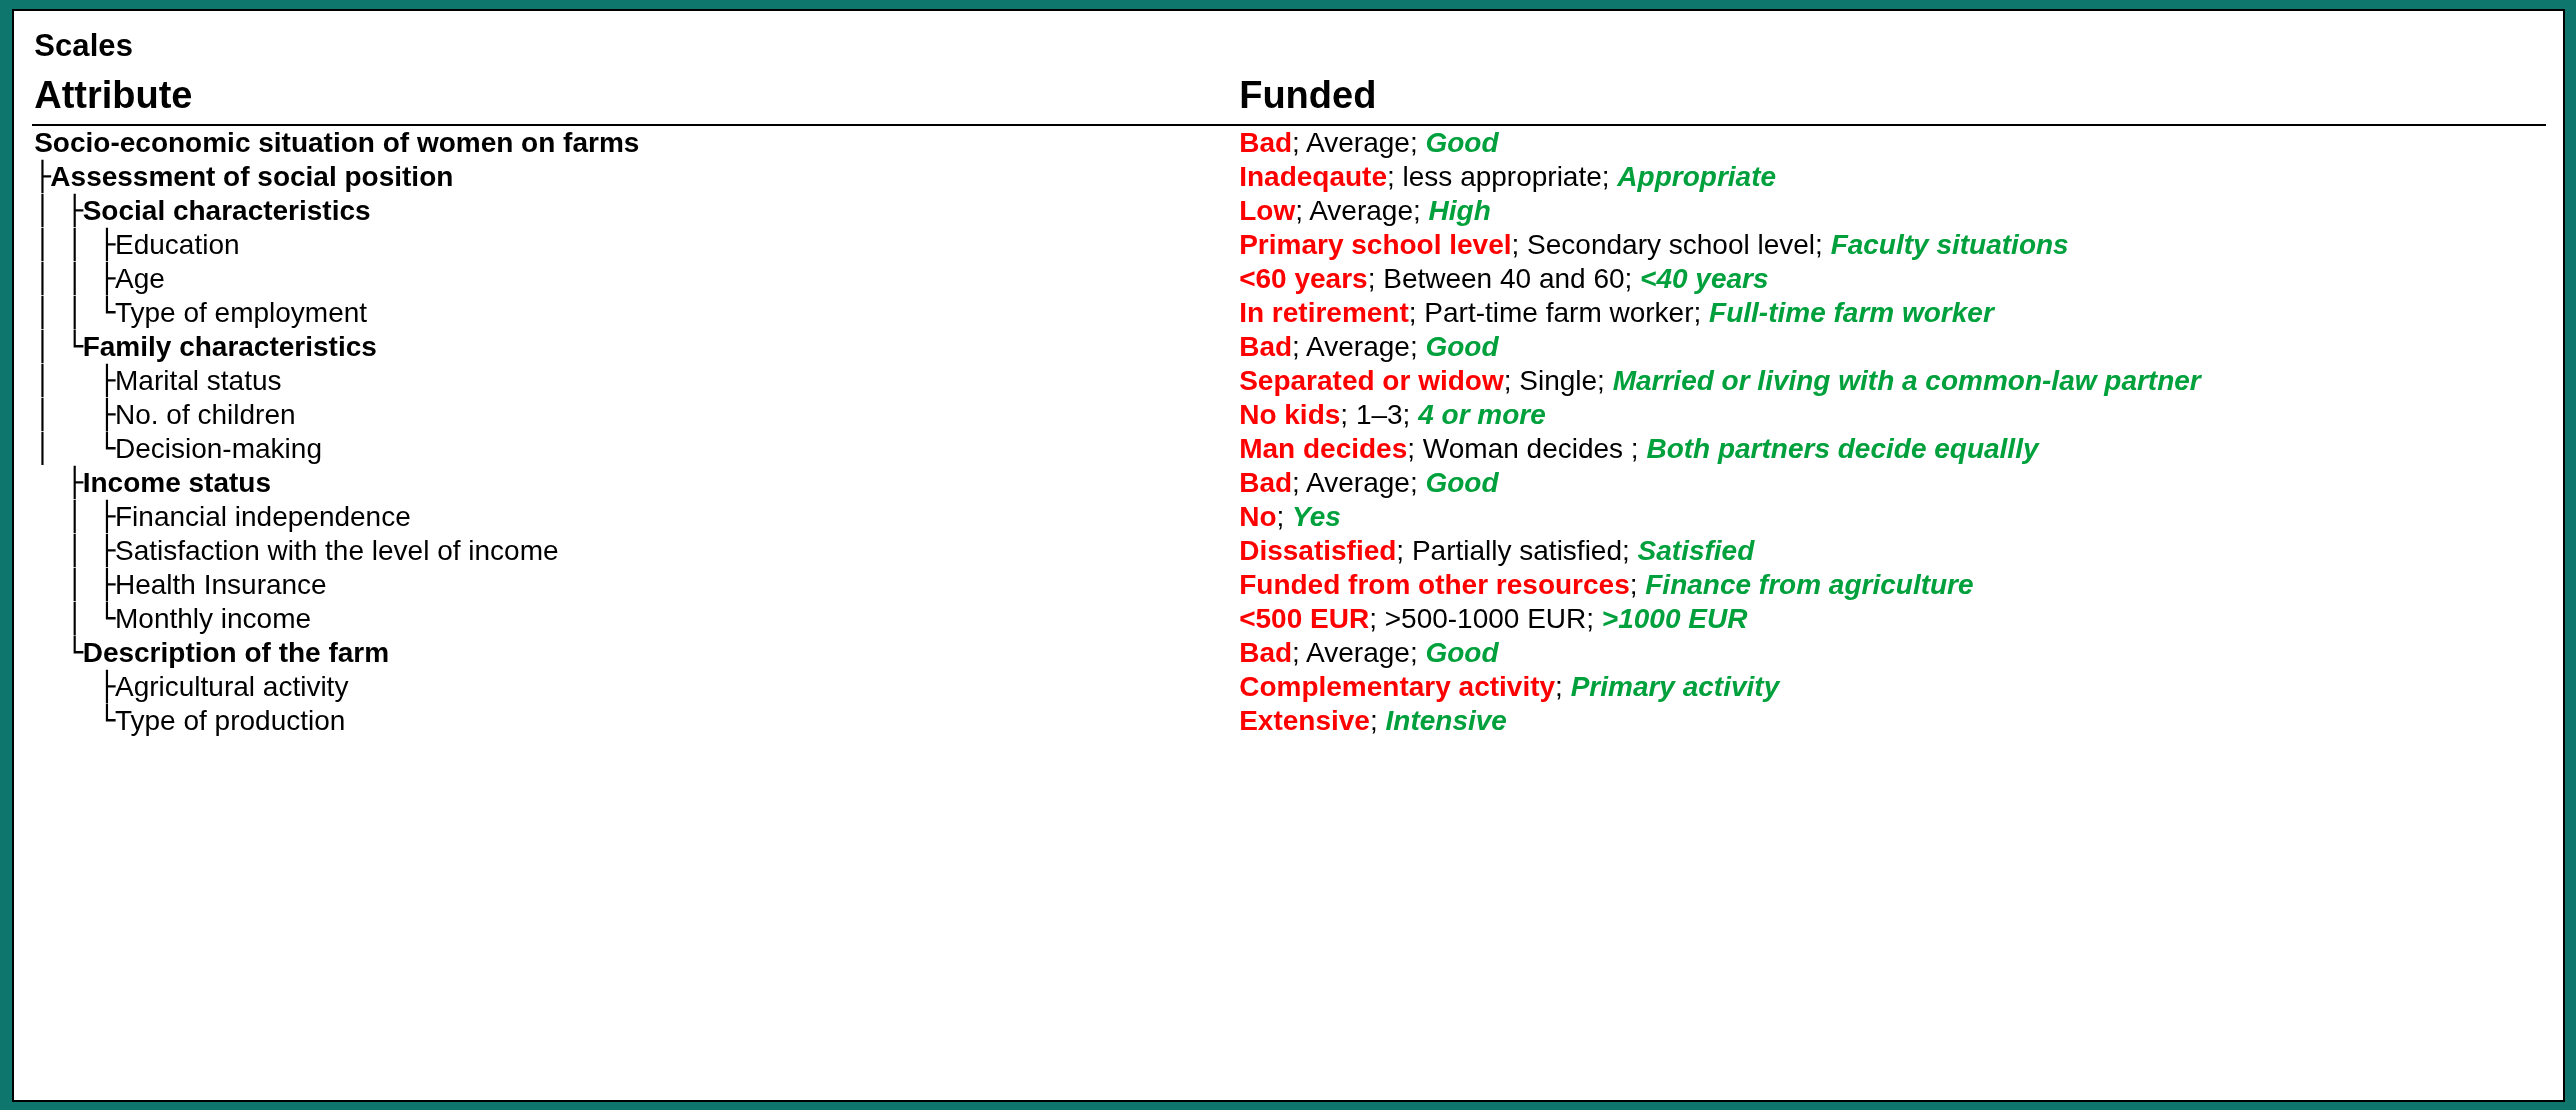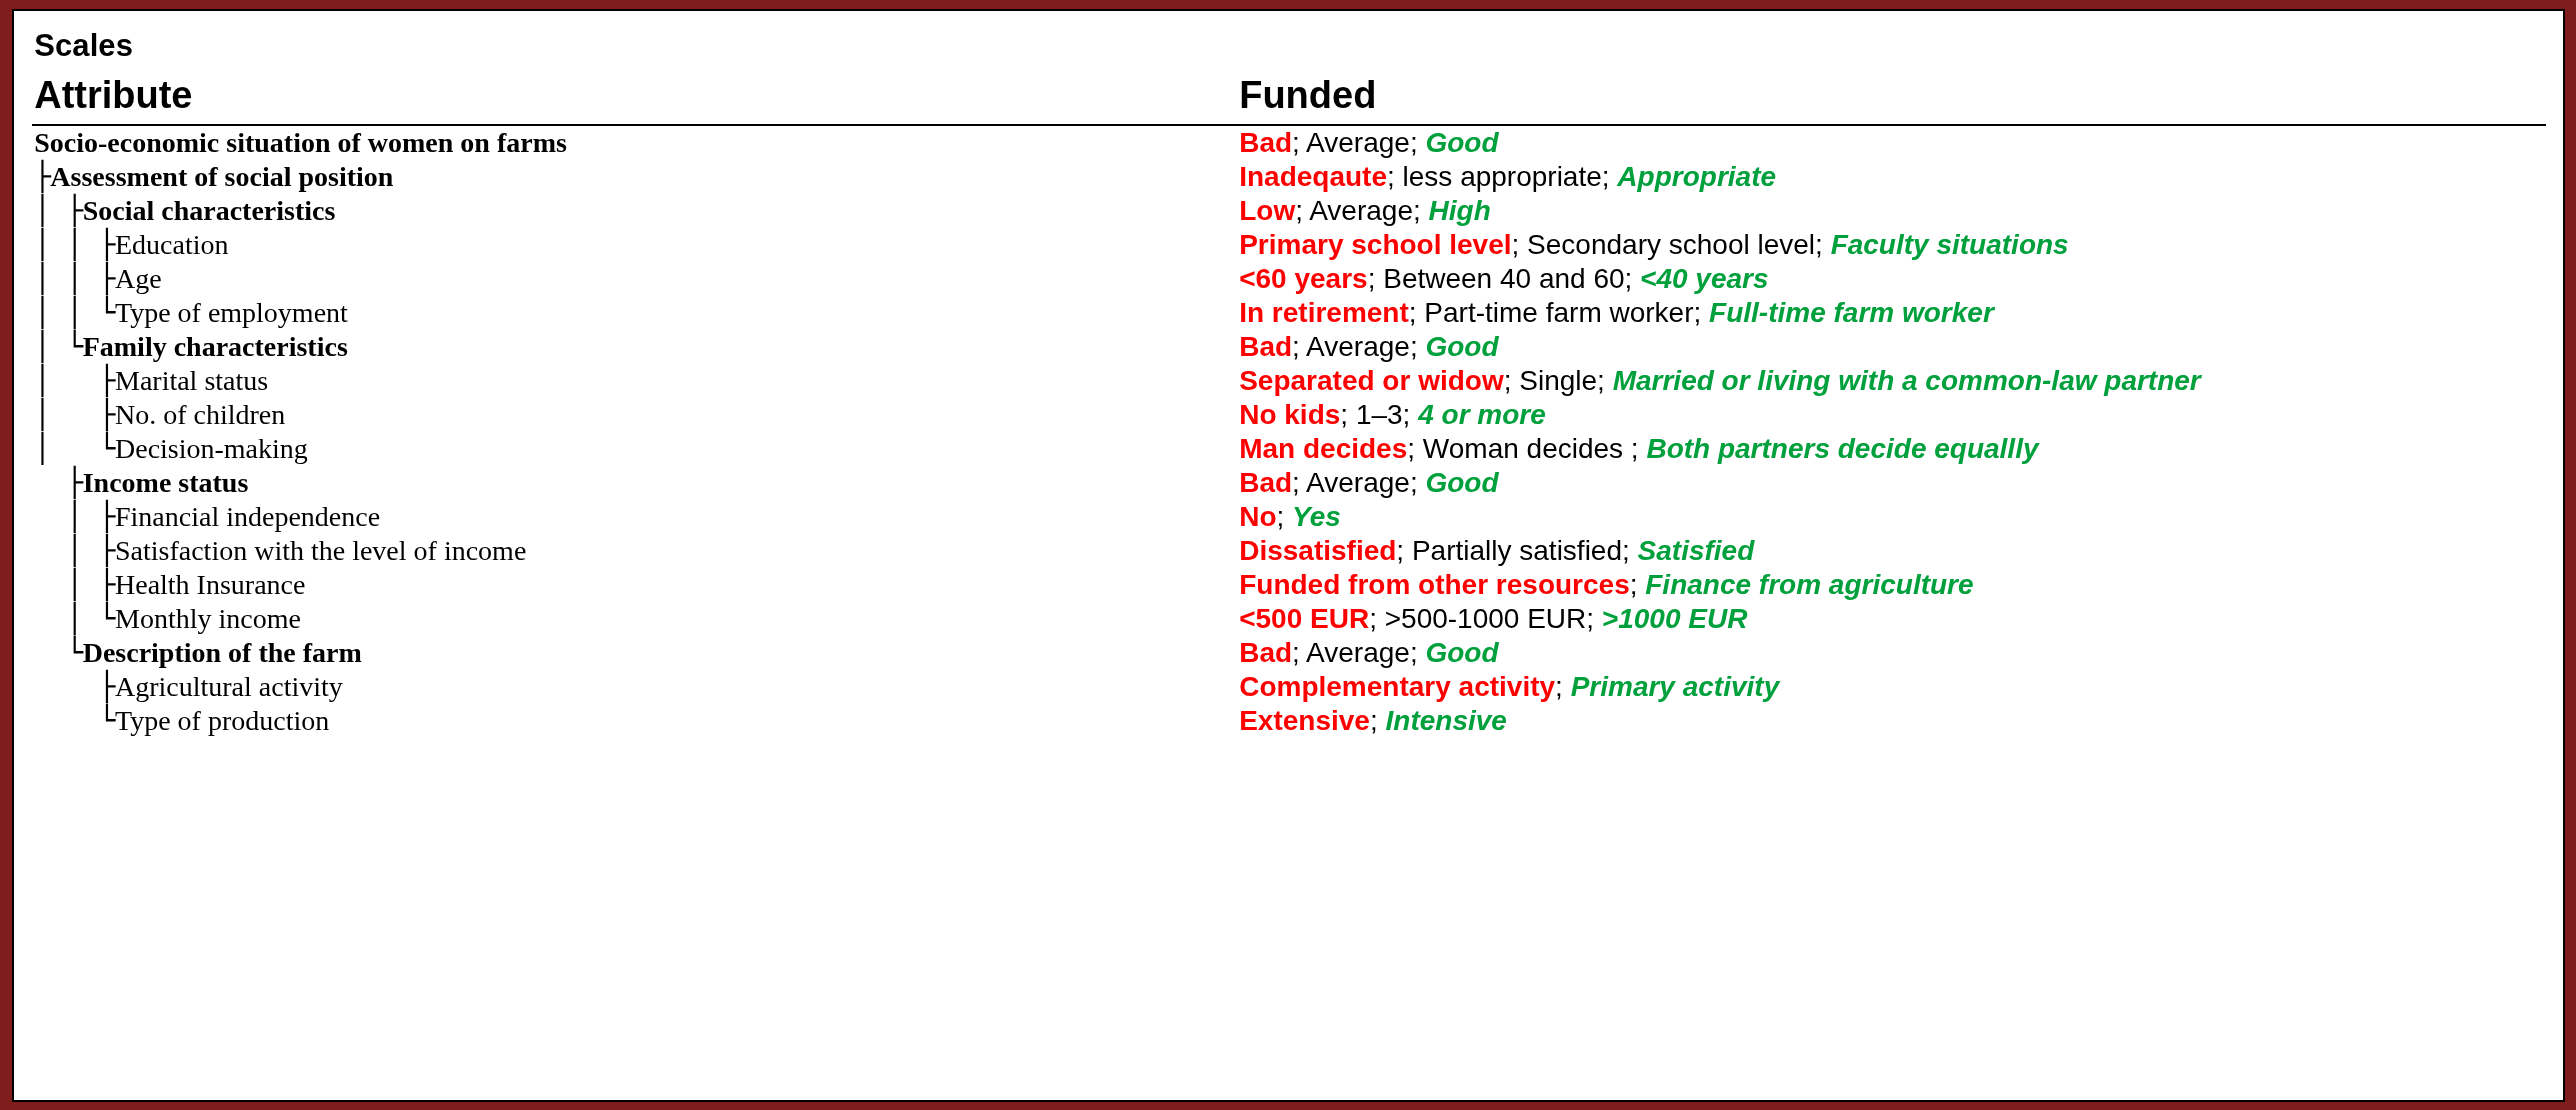--- a/index.html
+++ b/index.html
@@ -9,21 +9,21 @@
   }
   body {
     font-family: "Liberation Sans", sans-serif;
     color: #000000;
   }
   .page {
     width: 2576px;
     height: 1111px;
     box-sizing: border-box;
     padding: 9.4px 10.8px 9.4px 12px;
-    background: #7f1d1d;
+    background: #0f766e;
   }
   .frame {
     border: 2px solid #000000;
     width: 100%;
     height: 100%;
     box-sizing: border-box;
     padding: 15px 17.5px 6.7px 17.5px;
     background: #ffffff;
     position: relative;
   }
@@ -72,21 +72,20 @@
     letter-spacing: -0.7px;
     white-space: pre;
     display: inline-block;
     vertical-align: top;
     line-height: 34px;
   }
   .lbl {
     display: inline-block;
     vertical-align: top;
     line-height: 34px;
-    font-family: Liberation Serif, serif;
   }
   .lvl-bold .lbl { font-weight: bold; }
   .bad {
     color: #ff0000;
     font-weight: bold;
   }
   .mid {
     color: #000000;
     font-weight: normal;
   }

